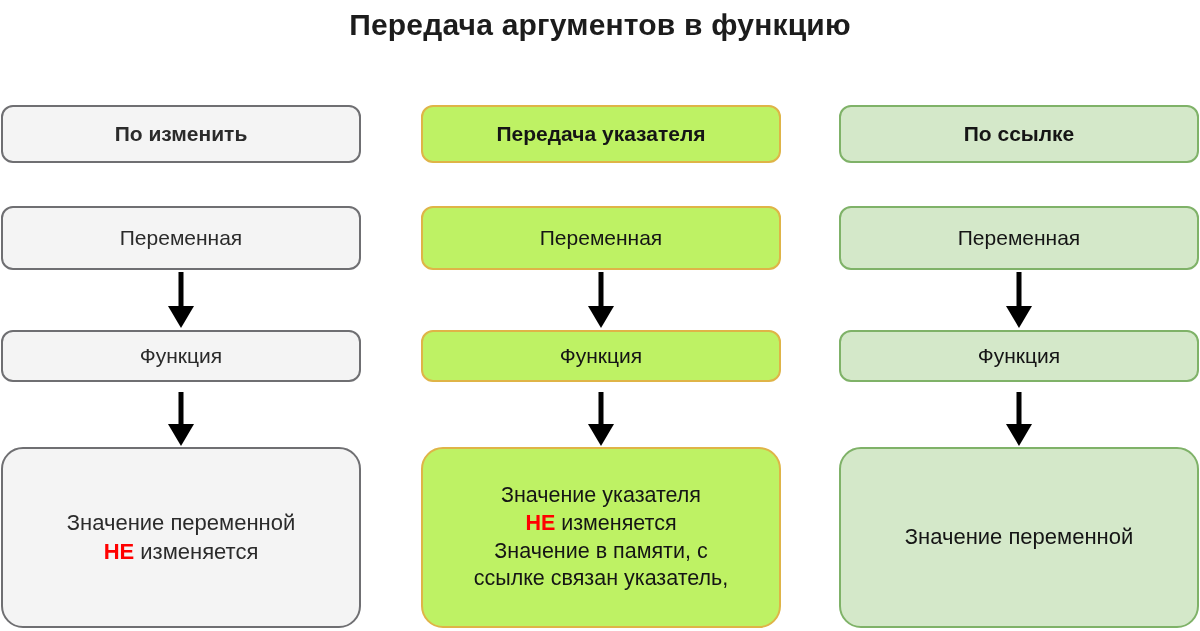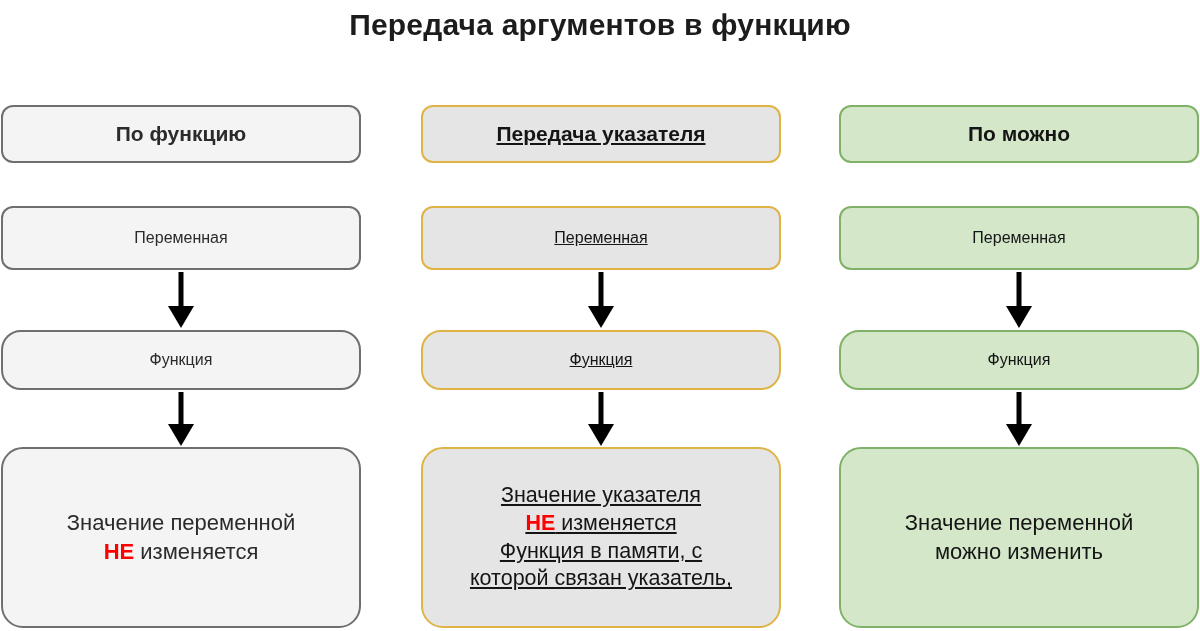--- a/index.html
+++ b/index.html
@@ -49,49 +49,48 @@
     text-align: center;
     border-radius: 12px;
     border-style: solid;
     border-width: 2px;
     line-height: 1.28;
   }
 
   
   .row-header { top: 105px;  height: 58px; }
   .row-var    { top: 206px;  height: 64px; }
-  .row-func   { top: 330px;  height: 60px; border-radius: 20px; }
+  .row-func   { top: 330px;  height: 52px; }
   .row-result { top: 447px;  height: 181px; border-radius: 22px; }
 
   
   .theme-gray .node {
     background: #f4f4f4;
     border-color: #6f6f72;
     color: #2b2b2b;
   }
   
   .theme-yellow .node {
-    background: #e5e5e5;
+    background: #bef264;
     border-color: #dfb447;
     color: #151515;
-    text-decoration: underline;
   }
   
   .theme-green .node {
     background: #d4e8c9;
     border-color: #7fb268;
     color: #151515;
   }
 
   .node-header {
     font-size: 21px;
     font-weight: bold;
   }
   .node-step {
-    font-size: 16px;
+    font-size: 21px;
     font-weight: normal;
   }
   .node-result {
     font-size: 22px;
     font-weight: normal;
     padding: 0 12px;
   }
   .node-result.dense { font-size: 21.5px; line-height: 1.3; }
 
   .neg {
@@ -131,21 +130,21 @@
   .arrow-2 { top: 392px; height: 54px; }
   .arrow-2 .shaft { height: 34px; }
 </style>
 </head>
 <body>
 
 <div id="page-title">Передача аргументов в функцию</div>
 
 <div class="column col-1 theme-gray">
 
-  <div class="node row-header node-header">По функцию</div>
+  <div class="node row-header node-header">По изменить</div>
 
   <div class="node row-var node-step">Переменная</div>
 
   <div class="arrow arrow-1">
     <span class="shaft"></span>
     <span class="head"></span>
   </div>
 
   <div class="node row-func node-step">Функция</div>
 
@@ -177,43 +176,42 @@
 
   <div class="arrow arrow-2">
     <span class="shaft"></span>
     <span class="head"></span>
   </div>
 
   <div class="node row-result node-result dense">
     <div>
       <span>Значение указателя</span><br>
       <span class="neg">НЕ</span><span> изменяется</span><br>
-      <span>Функция в памяти, с</span><br>
-      <span>которой связан указатель,</span><br>
+      <span>Значение в памяти, с</span><br>
+      <span>ссылке связан указатель,</span><br>
     </div>
   </div>
 </div>
 
 <div class="column col-3 theme-green">
 
-  <div class="node row-header node-header">По можно</div>
+  <div class="node row-header node-header">По ссылке</div>
 
   <div class="node row-var node-step">Переменная</div>
 
   <div class="arrow arrow-1">
     <span class="shaft"></span>
     <span class="head"></span>
   </div>
 
   <div class="node row-func node-step">Функция</div>
 
   <div class="arrow arrow-2">
     <span class="shaft"></span>
     <span class="head"></span>
   </div>
 
   <div class="node row-result node-result">
     <div>
       <span>Значение переменной</span><br>
-      <span>можно изменить</span>
     </div>
   </div>
 </div>
 
 </body></html>

